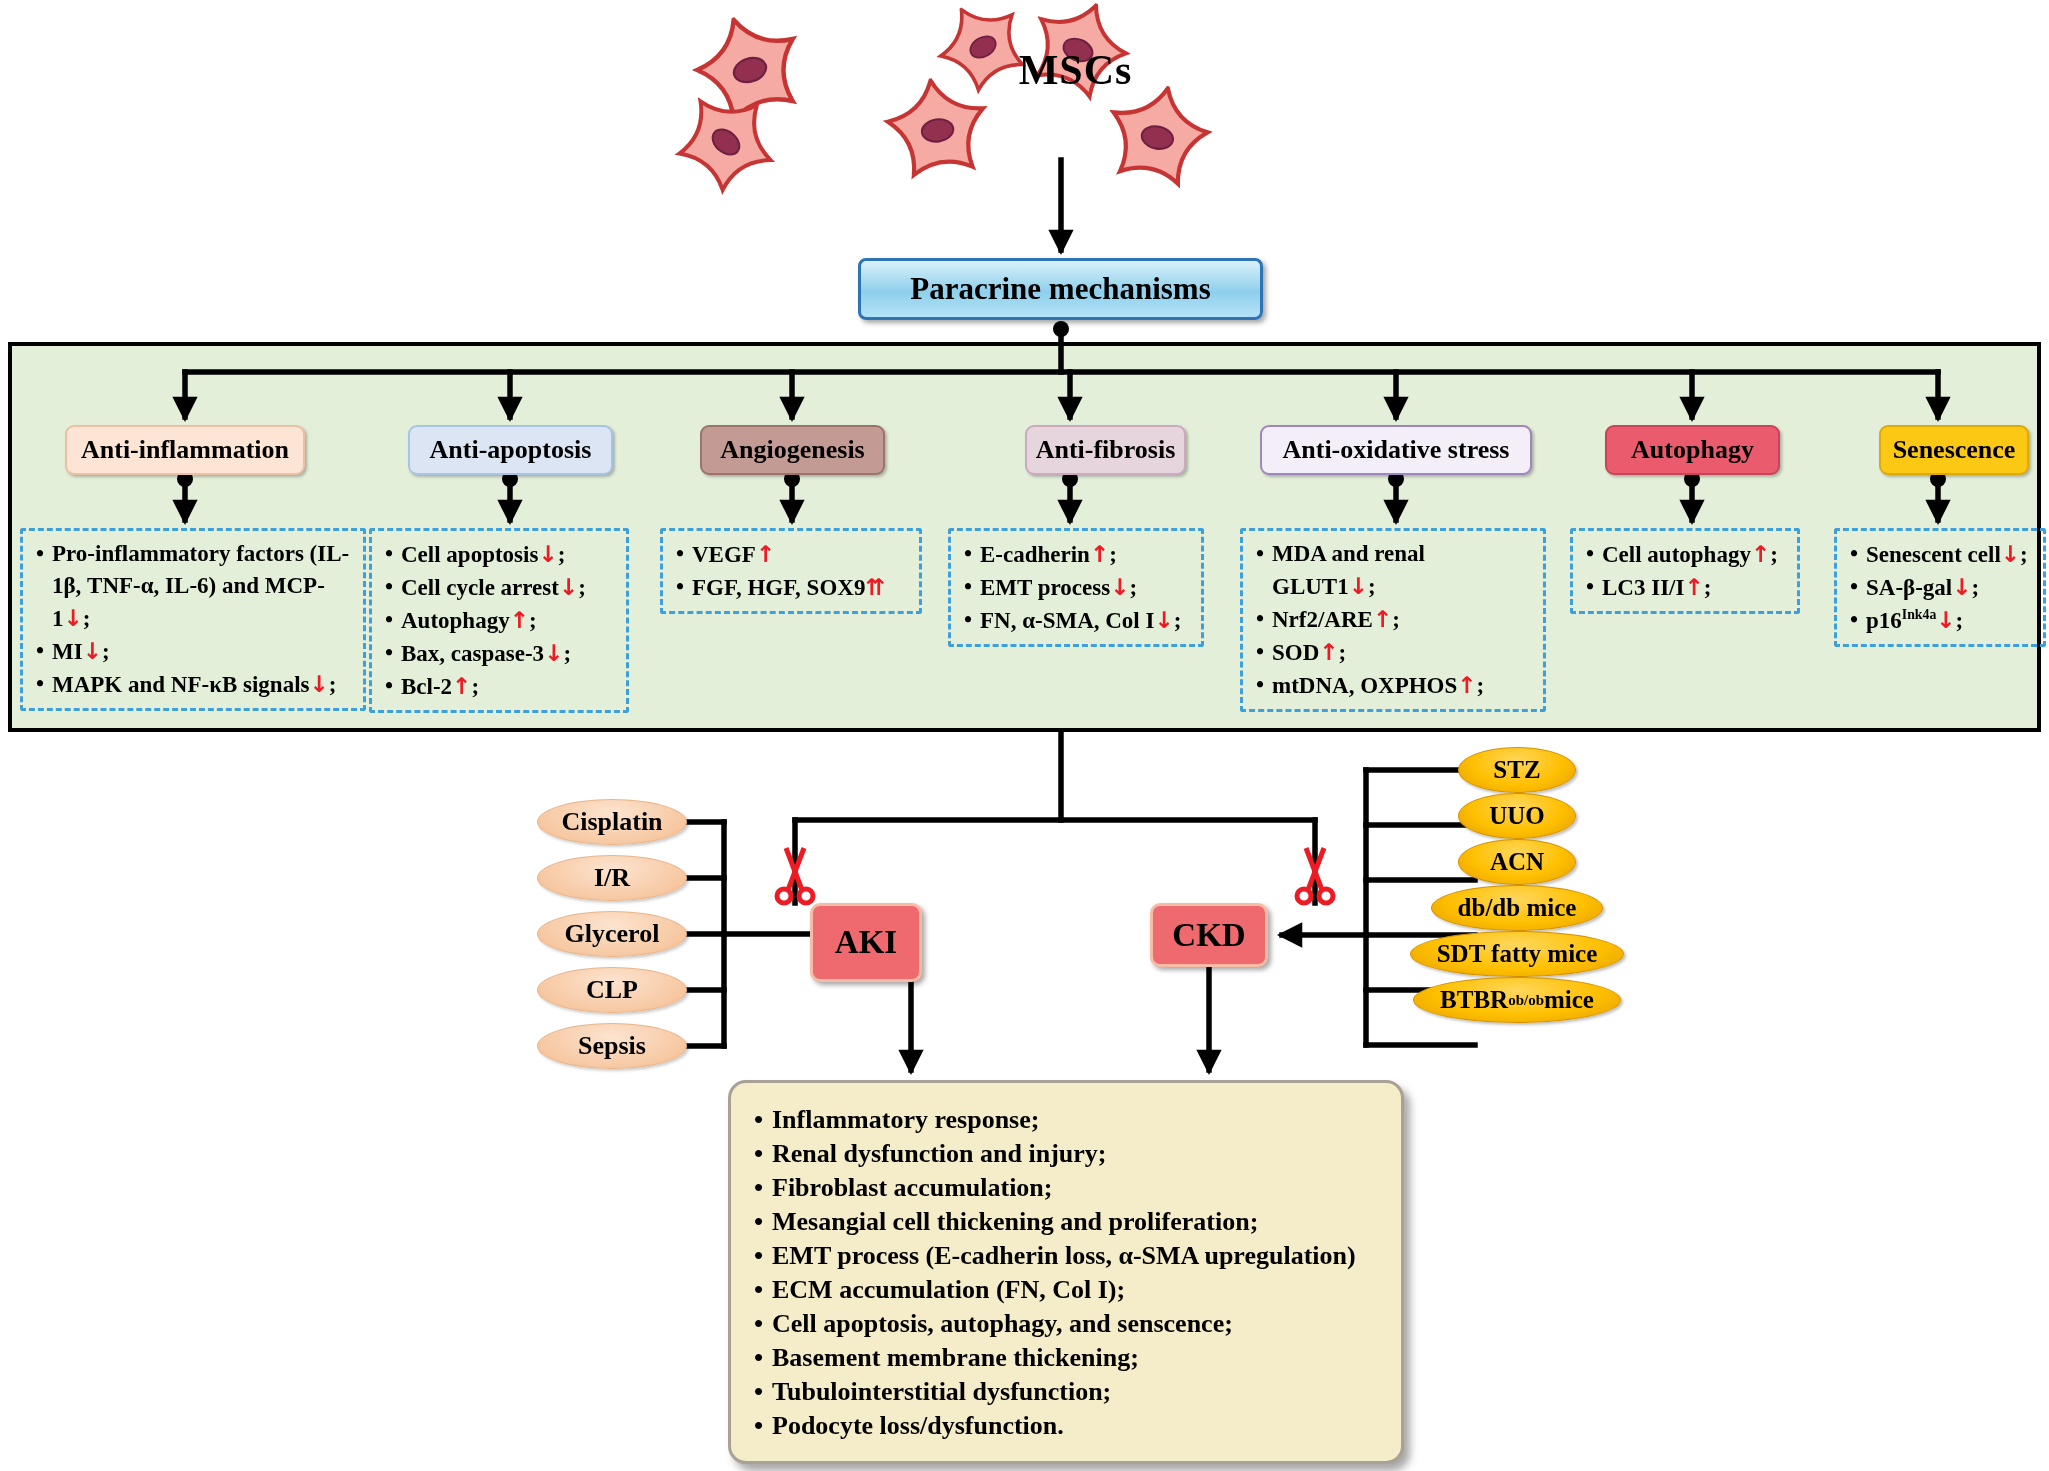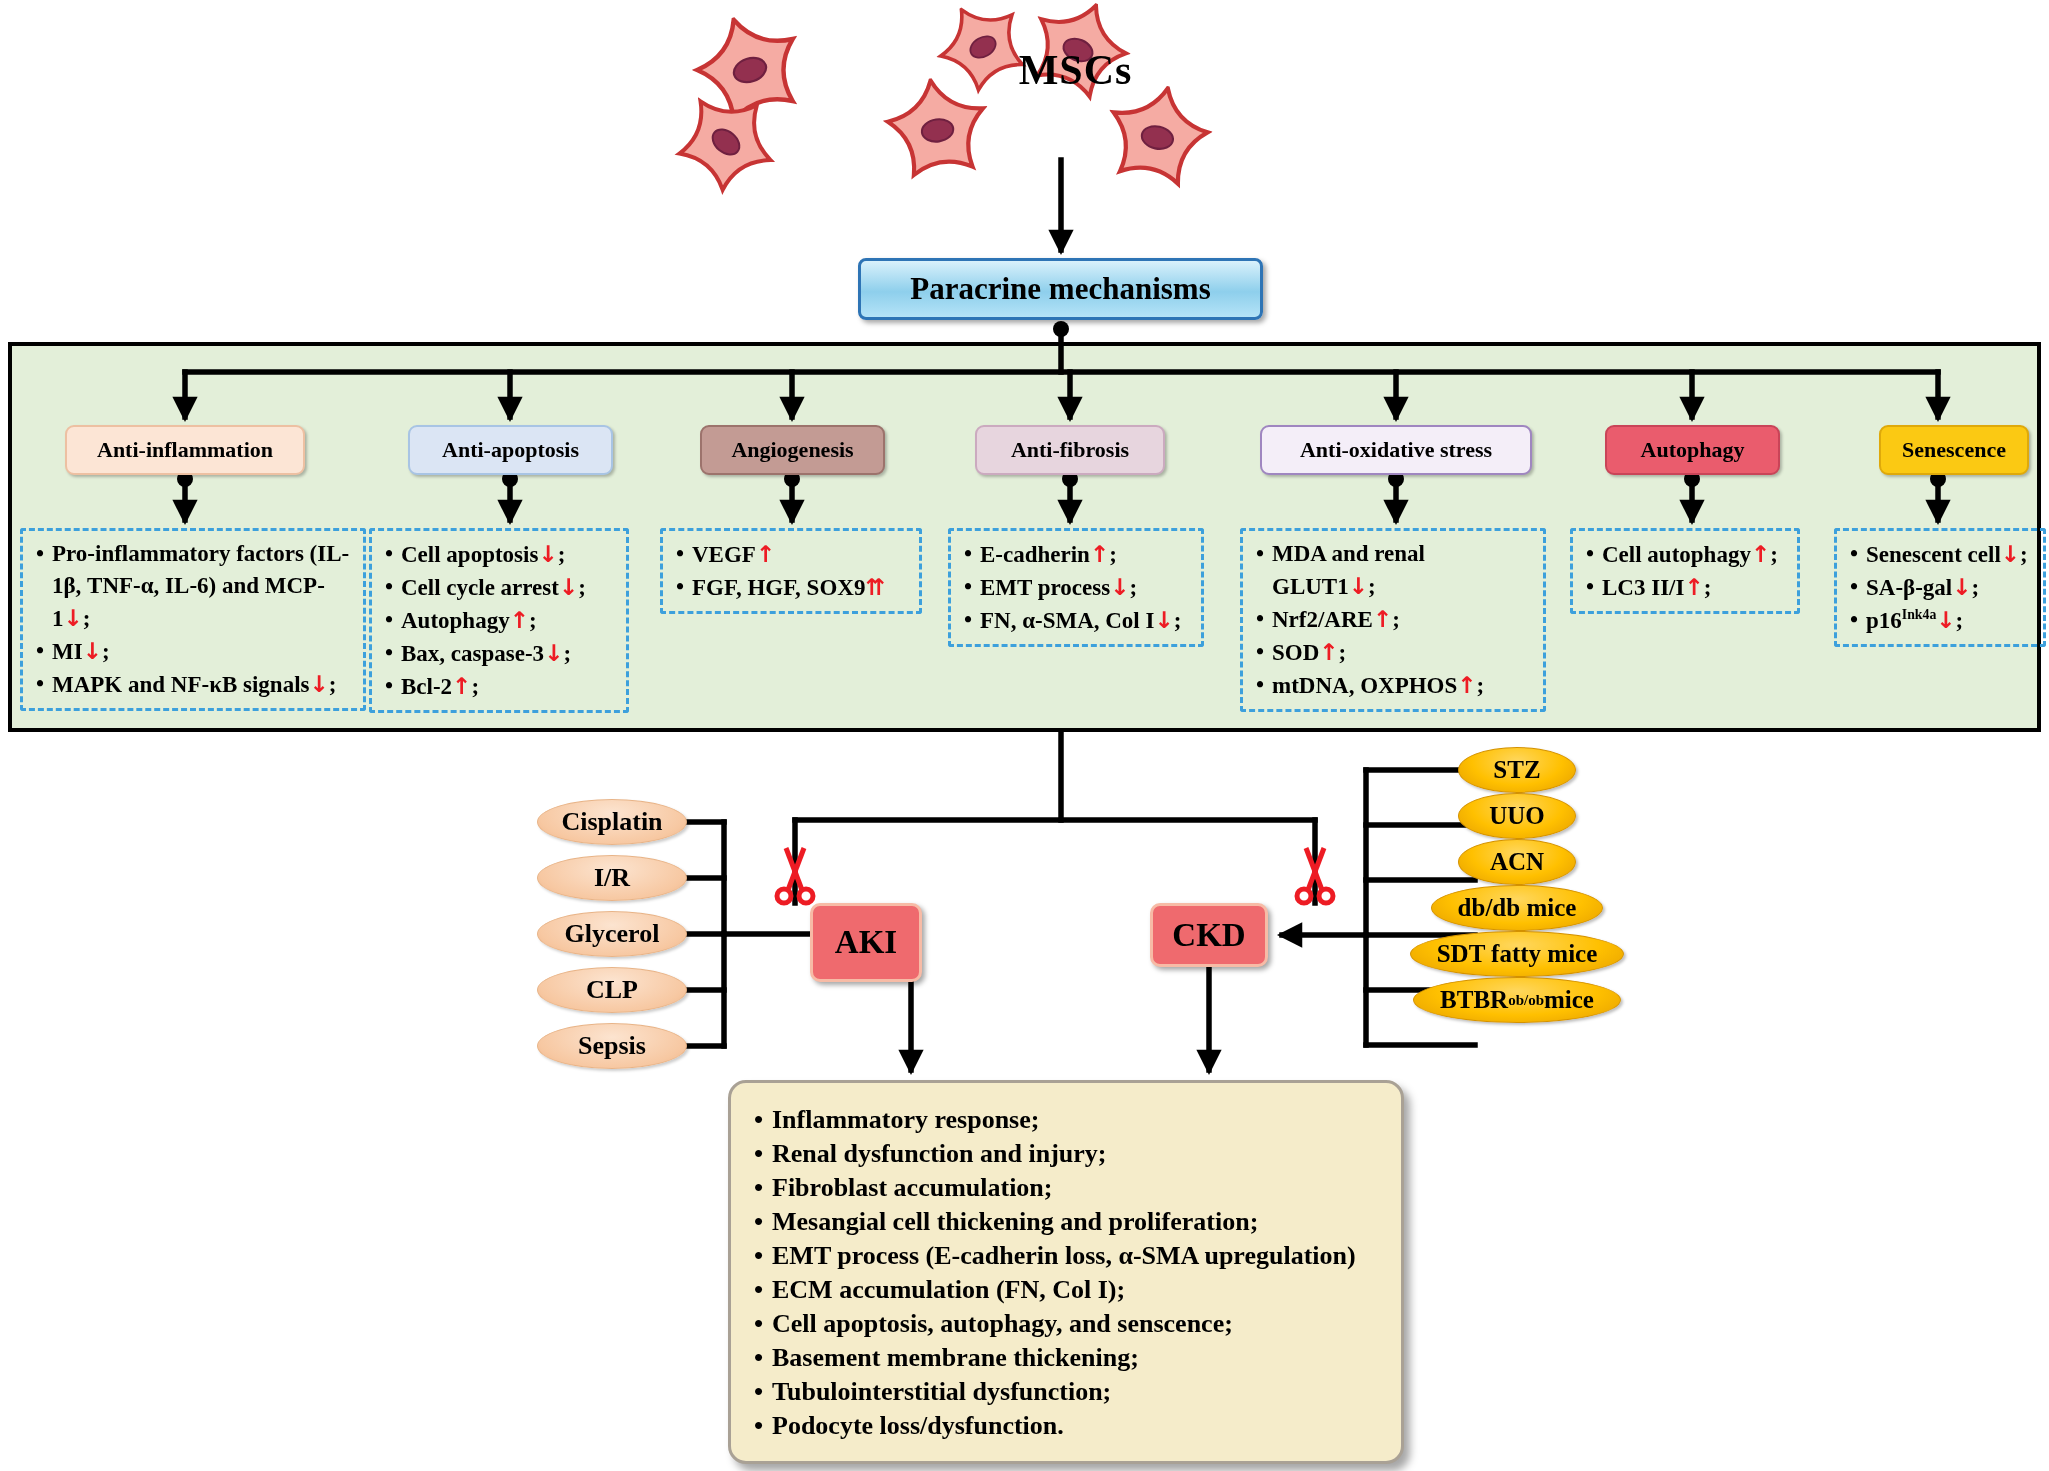--- a/index.html
+++ b/index.html
@@ -3,21 +3,21 @@
 <meta charset="utf-8">
 <style>
   *{margin:0;padding:0;box-sizing:border-box}
   html,body{background:#fff}
   body{font-family:"Liberation Serif","DejaVu Serif",serif;font-weight:bold;color:#000}
   #canvas{position:relative;width:2049px;height:1471px;background:#fff;overflow:hidden}
   #conn{position:absolute;left:0;top:0;width:2049px;height:1471px;z-index:2;pointer-events:none}
   .panel{position:absolute;left:8px;top:342px;width:2033px;height:390px;background:var(--panel_green,#e3efd9);border:4px solid #000;z-index:1}
   .msc-label{position:absolute;left:988px;top:46px;width:175px;text-align:center;font-size:42px;z-index:3;letter-spacing:1px}
   .paracrine{position:absolute;left:858px;top:258px;width:405px;height:62px;z-index:3;display:flex;align-items:center;justify-content:center;font-size:31px;border:3px solid #2e74b5;border-radius:8px;background:linear-gradient(180deg,#d9f1fb 0%,#8ecfec 55%,#b5e3f7 100%);box-shadow:3px 3px 5px rgba(0,0,0,.35)}
-  .mech-head{position:absolute;top:425px;height:50px;z-index:3;border:2px solid #999;border-radius:9px;display:flex;align-items:center;justify-content:center;font-size:22px;box-shadow:2px 2px 3px rgba(0,0,0,.25)}
+  .mech-head{position:absolute;top:425px;height:50px;z-index:3;border:2px solid #999;border-radius:9px;display:flex;align-items:center;justify-content:center;font-size:26px;box-shadow:2px 2px 3px rgba(0,0,0,.25)}
   .mech-items{position:absolute;z-index:3;list-style:none;border:3px dashed var(--dashed_border_blue,#3da0dc);border-radius:3px;padding:7px 10px;font-size:23px}
   .mech-item{line-height:32px;position:relative;padding-left:19px}
   .mech-item::before{content:"•";position:absolute;left:3px}
   .arr{color:var(--arrow_red,#ed1c24);font-family:"DejaVu Sans",sans-serif}
   sup{font-size:.6em;vertical-align:super;line-height:0}
   .disease{position:absolute;z-index:3;display:flex;align-items:center;justify-content:center;font-size:33px;background:var(--disease_red,#ef6a6e);border:3px solid #f7bba6;border-radius:10px;box-shadow:3px 3px 5px rgba(0,0,0,.35)}
   #aki{left:810px;top:903px;width:112px;height:79px}
   #ckd{left:1150px;top:903px;width:118px;height:64px}
   .pill-list{position:absolute;z-index:3;list-style:none;display:flex;flex-direction:column;align-items:center}
   #causes{left:537px;top:799px;width:150px;gap:10px}
@@ -138,21 +138,21 @@
 
   <div class="mech-head" style="left: 65px; width: 240px; background: rgb(252, 229, 213); border-color: rgb(237, 192, 162);">
       <span>Anti-inflammation</span>
     </div>
   <div class="mech-head" style="left: 408px; width: 205px; background: rgb(219, 229, 244); border-color: rgb(168, 196, 228);">
       <span>Anti-apoptosis</span>
     </div>
   <div class="mech-head" style="left: 700px; width: 185px; background: rgb(195, 155, 148); border-color: rgb(156, 115, 108);">
       <span>Angiogenesis</span>
     </div>
-  <div class="mech-head" style="left: 975px; width: 190px; background: rgb(231, 213, 222); border-color: rgb(203, 170, 191);">
+  <div class="mech-head" style="left: 1025px; width: 161px; background: rgb(231, 213, 222); border-color: rgb(203, 170, 191);">
       <span>Anti-fibrosis</span>
     </div>
   <div class="mech-head" style="left: 1260px; width: 272px; background: rgb(244, 238, 248); border-color: rgb(159, 134, 192);">
       <span>Anti-oxidative stress</span>
     </div>
   <div class="mech-head" style="left: 1605px; width: 175px; background: rgb(234, 92, 109); border-color: rgb(201, 68, 88);">
       <span>Autophagy</span>
     </div>
   <div class="mech-head" style="left: 1863px; width: 150px; background: rgb(251, 201, 19); border-color: rgb(223, 169, 10); margin-left: 16px;">
       <span>Senescence</span>

